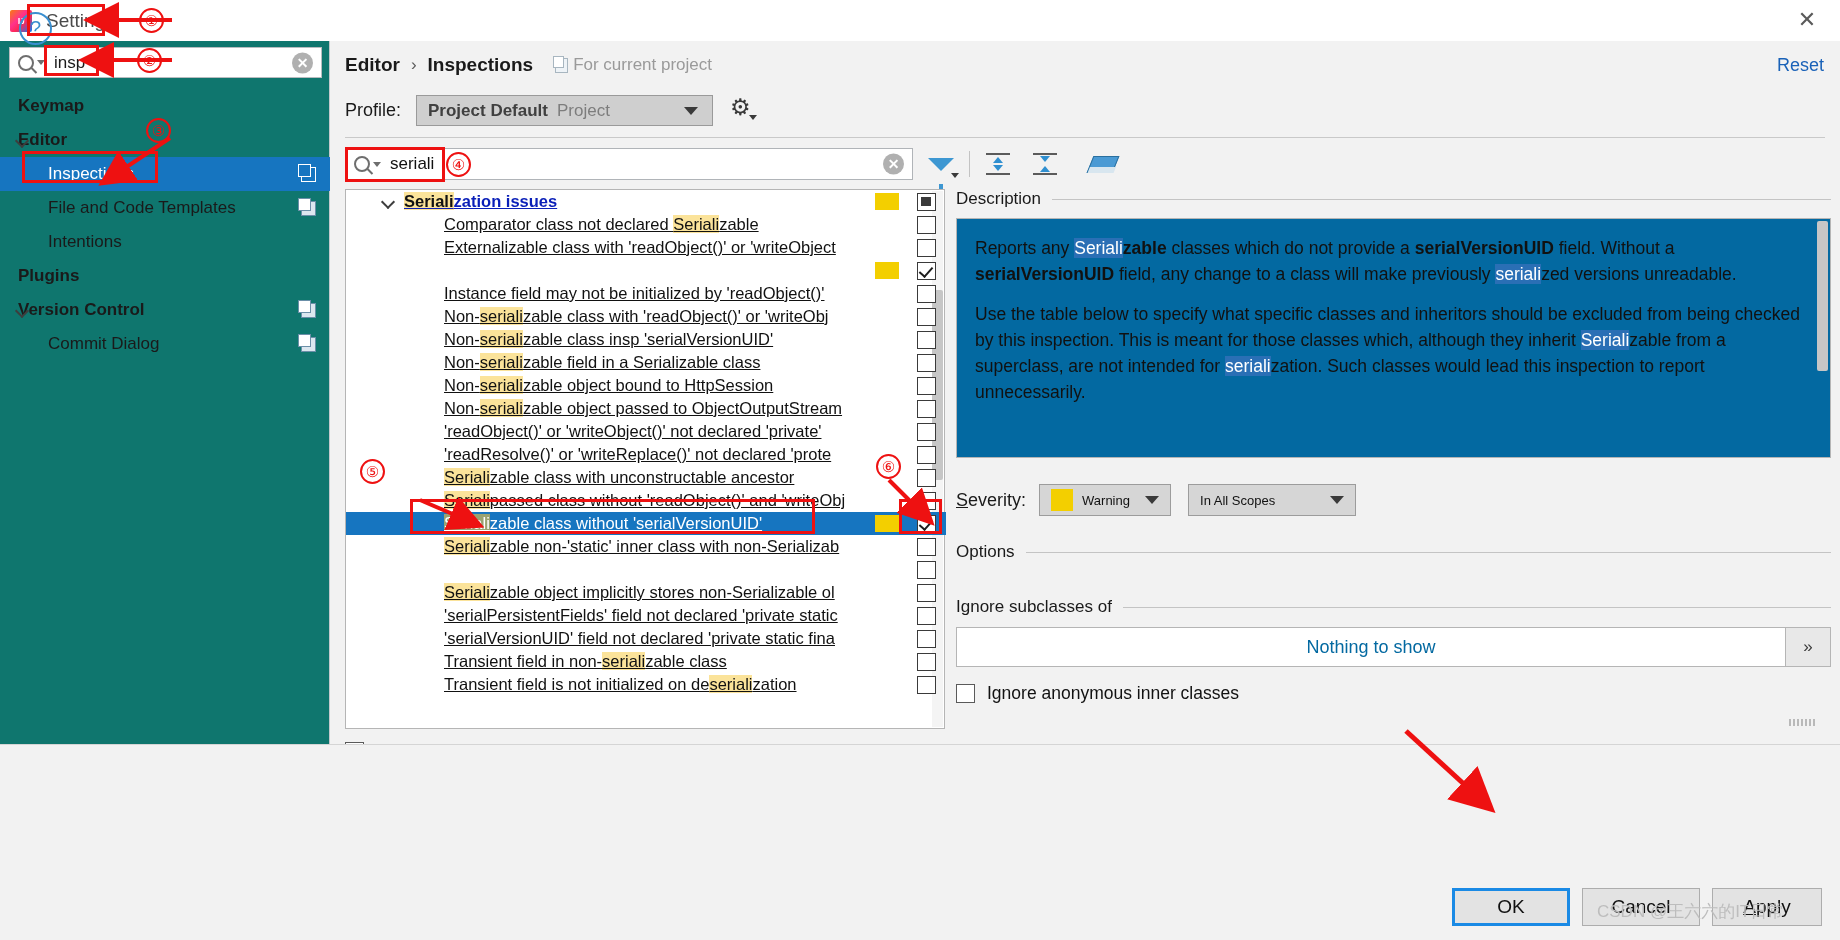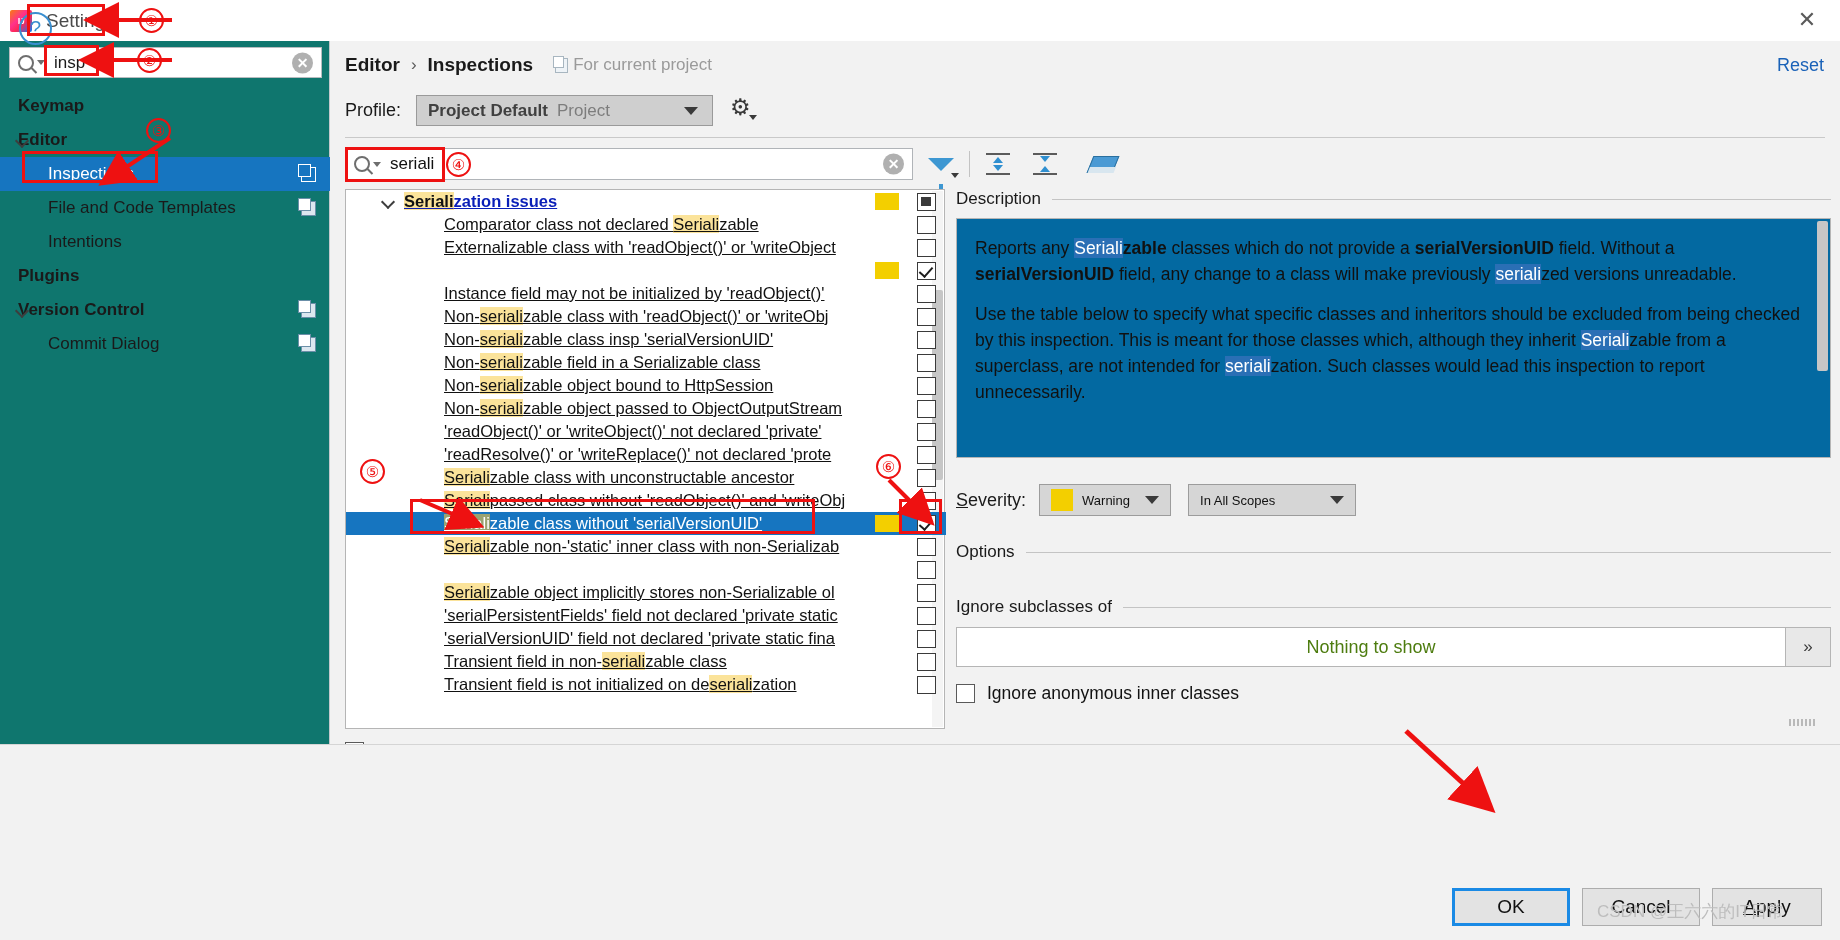--- a/index.html
+++ b/index.html
@@ -238,21 +238,21 @@
   }
 
   .opt-row{ margin-top:26px; }
   .ign-row{ margin-top:35px; }
   .nothing-box{
     margin-top:10px; height:40px; display:flex;
   }
   .nothing-main{
     flex:1; background:#ffffff; border:1px solid #b5b5b5;
     display:flex; align-items:center; justify-content:center;
-    color:#4d7c0f; font-size:18px;
+    color:#0369a1; font-size:18px;
   }
   .nothing-btn{
     width:45px; background:#e8e8e8; border:1px solid #b5b5b5; border-left:none;
     display:flex; align-items:center; justify-content:center; color:#3a3a3a; font-size:17px;
   }
   .ign-anon{ margin-top:16px; display:flex; align-items:center;}
   .ign-anon-lbl{ margin-left:12px; font-size:17.5px; color:#111; }
 
   
   .footer{ position:absolute; left:0; top:744px; width:1840px; height:196px; background:#f2f2f2; border-top:1px solid #d5d5d5;}

